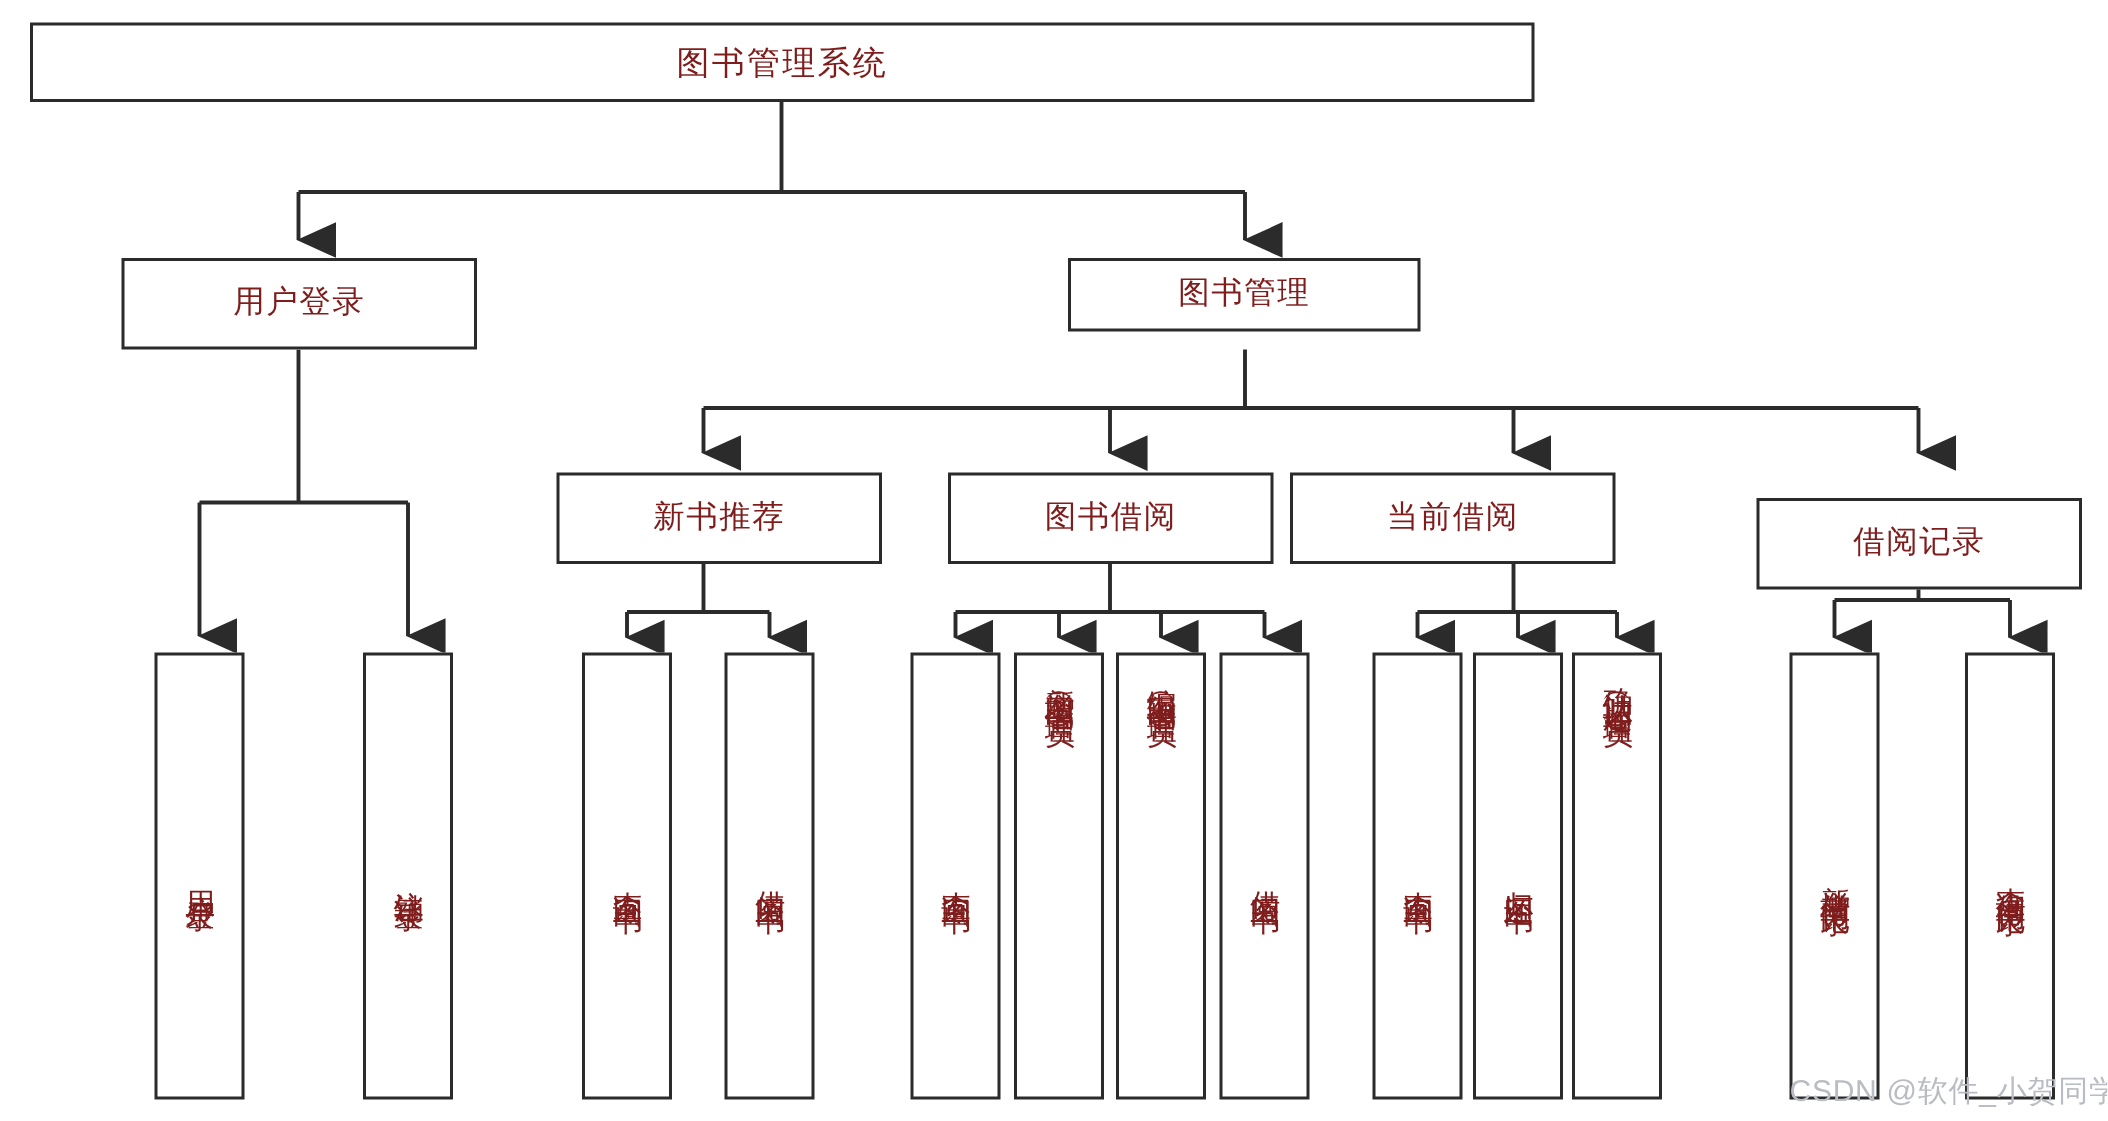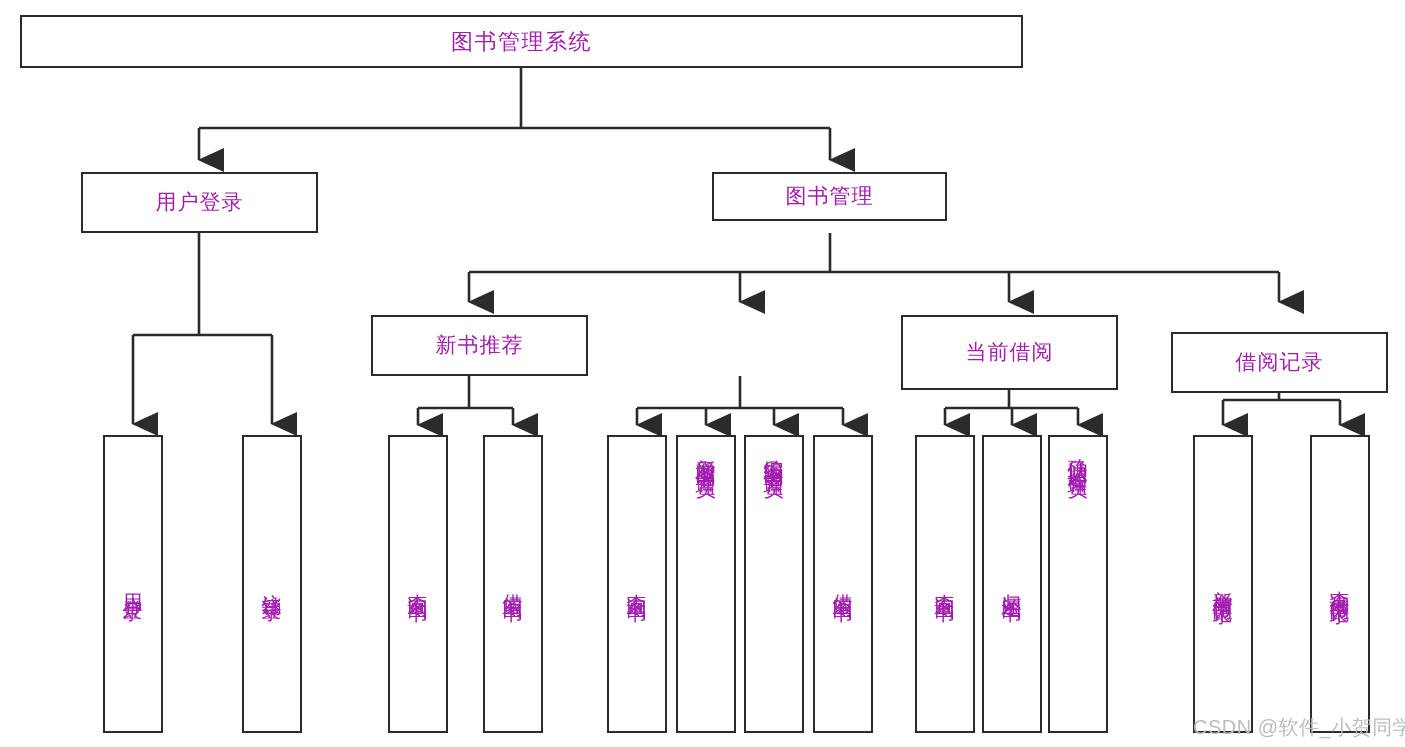--- a/index.html
+++ b/index.html
@@ -27,21 +27,21 @@
     background:#ffffff;
     border:2px solid #2b2b2b;
     display:flex;
     align-items:center;
     justify-content:center;
     z-index:2;
   }
   .node .label{
     display:block;
     line-height:1.18;
-    color:#a21caf;
+    color:#7f1d1d;
     white-space:pre;
   }
   
   .node.h .label{
     font-size:21px;
     letter-spacing:1px;
     text-align:center;
   }
   .node.root .label{ font-size:22px; letter-spacing:1.5px; }
   
@@ -140,22 +140,25 @@
   </div>
 
   <div class="node h" style="left:712px; top:172px; width:235px; height:49px;">
     <span class="label">图书管理</span>
   </div>
 
   <div class="node h" style="left:371px; top:315px; width:217px; height:61px;">
     <span class="label">新书推荐</span>
   </div>
 
-
-  <div class="node h" style="left:901px; top:315px; width:217px; height:75px;">
+  <div class="node h" style="left:632px; top:315px; width:217px; height:61px;">
+    <span class="label">图书借阅</span>
+  </div>
+
+  <div class="node h" style="left:860px; top:315px; width:217px; height:61px;">
     <span class="label">当前借阅</span>
   </div>
 
   <div class="node h" style="left:1171px; top:332px; width:217px; height:61px;">
     <span class="label">借阅记录</span>
   </div>
 
   <div class="node v mid" style="left:103px; top:435px; width:60px; height:298px;">
     <span class="label">用户登录</span>
   </div>

